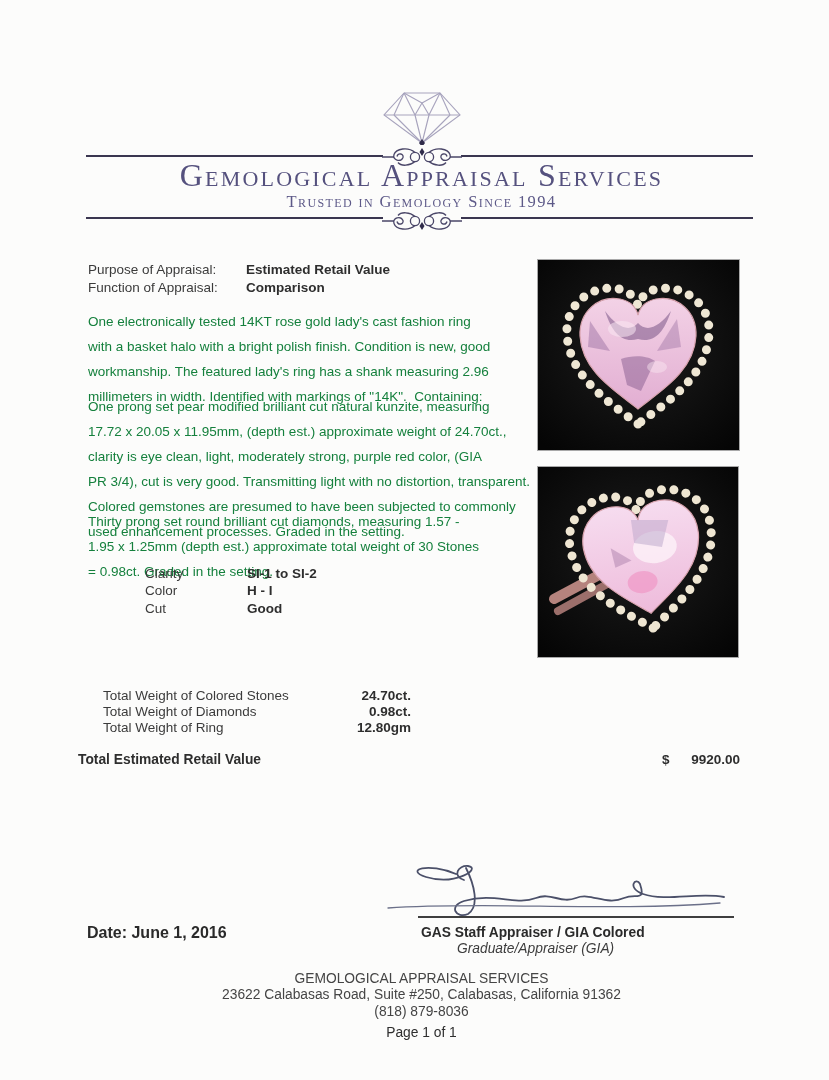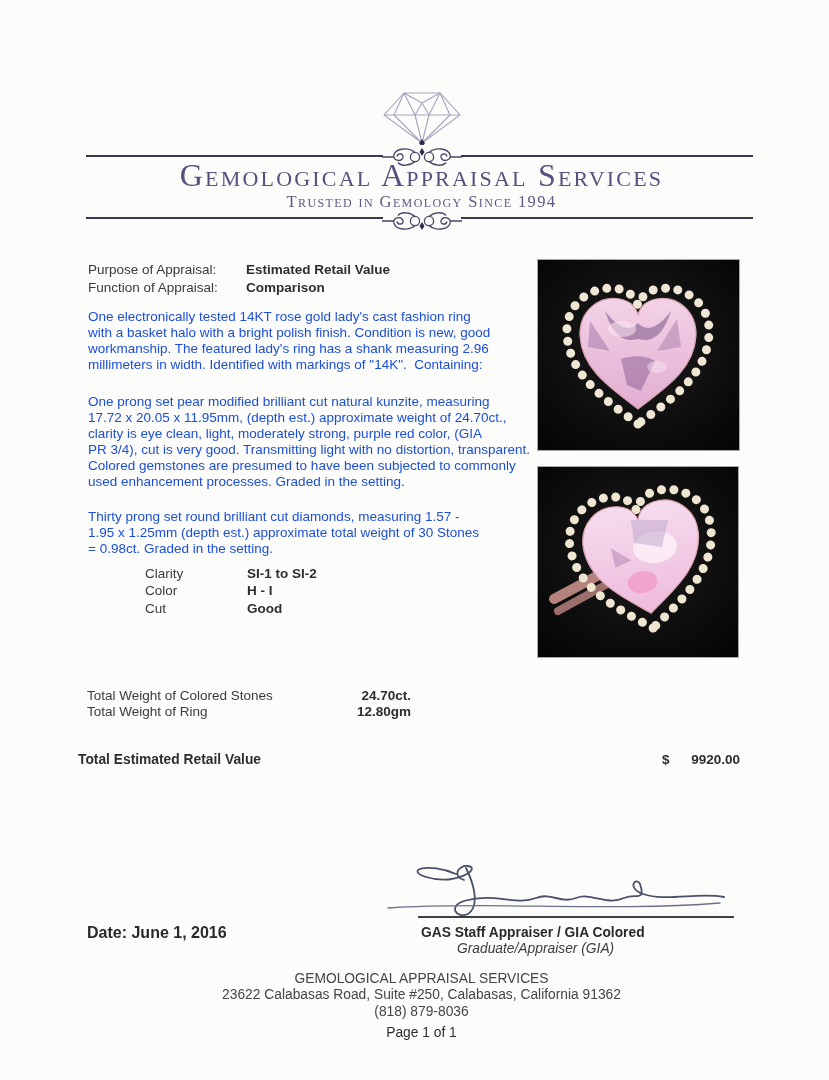--- a/index.html
+++ b/index.html
@@ -4,42 +4,42 @@
 <style>
   html,body{margin:0;padding:0;background:#e8e8e8;}
   .page{
     position:relative;width:829px;height:1080px;margin:0 auto;
     background:#fcfcfb;overflow:hidden;
     font-family:"Liberation Sans",sans-serif;color:#3b3b3b;padding-left:14px;
   }
   .abs{position:absolute;}
   .b{font-weight:bold;color:#2e2e2e;}
   .para{
-    font-size:13.5px;line-height:16px;white-space:pre-wrap;
-    width:505px;color:#1d4ed8;
+    font-size:13.5px;line-height:25px;white-space:pre-wrap;
+    width:505px;color:#15803d;
   }
   
   .brand-title{
     left:0;right:0;top:157px;text-align:center;
     font-family:"Liberation Serif",serif;font-variant:small-caps;
     font-size:32px;letter-spacing:2.2px;color:#55517e;
   }
   .brand-tagline{
     left:0;right:0;top:192px;text-align:center;
     font-family:"Liberation Serif",serif;font-variant:small-caps;
     font-size:16.5px;letter-spacing:1.4px;color:#5d5988;
   }
   .rule{height:2px;background:#3a3650;top:0;}
   
   .kv-label{display:inline-block;width:158px;font-size:13.5px;}
   .kv-value{font-size:13.5px;}
   .grade-label{display:inline-block;width:102px;font-size:13.5px;}
   .grade-value{font-size:13.5px;}
   .totals-row{position:relative;width:324px;height:16.2px;font-size:13.5px;}
-  .totals-row .tot-label{position:absolute;left:0;top:0;}
+  .totals-row .tot-label{position:absolute;left:16px;top:0;}
   .totals-row .tot-value{position:absolute;right:0;top:0;font-weight:bold;color:#2e2e2e;}
   .photo{
     border:1px solid #a8a8a8;background:#0a0a0a;box-sizing:border-box;
   }
   .photo svg{display:block;}
   .retail-box{
     left:662px;top:752px;width:78px;display:flex;justify-content:space-between;
     font-size:13.5px;font-weight:bold;color:#2e2e2e;
   }
   .footer-stack{
@@ -197,20 +197,24 @@
       </g>
     </svg>
   </div>
 
   <div class="abs" style="left:87px;top:688px;">
     <div class="totals-row">
       <span class="tot-label">Total Weight of Colored Stones</span>
       <span class="tot-value">24.70ct.</span>
     </div>
     <div class="totals-row">
+      <span class="tot-label">Total Weight of Diamonds</span>
+      <span class="tot-value">0.98ct.</span>
+    </div>
+    <div class="totals-row">
       <span class="tot-label">Total Weight of Ring</span>
       <span class="tot-value">12.80gm</span>
     </div>
   </div>
 
   <div class="abs b" style="left:78px;top:752px;font-size:13.8px;">Total Estimated Retail Value</div>
   <div class="abs retail-box">
     <span>$</span>
     <span>9920.00</span>
   </div>

